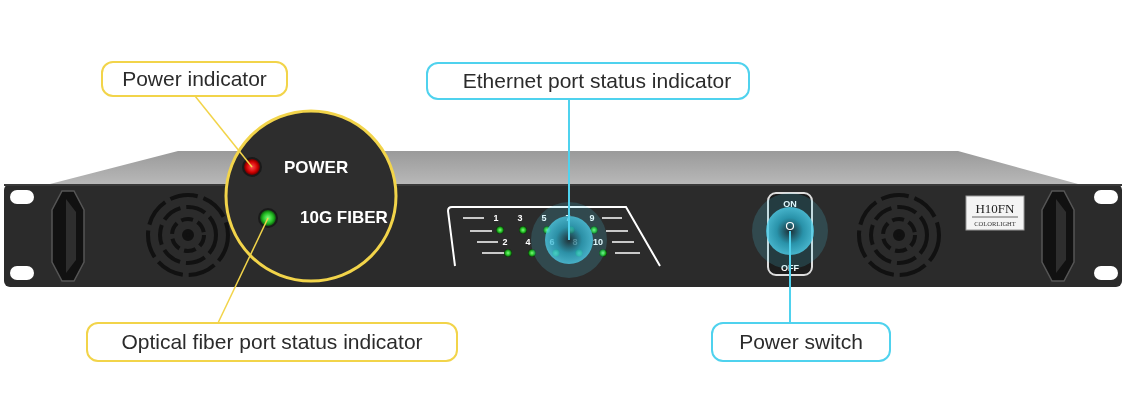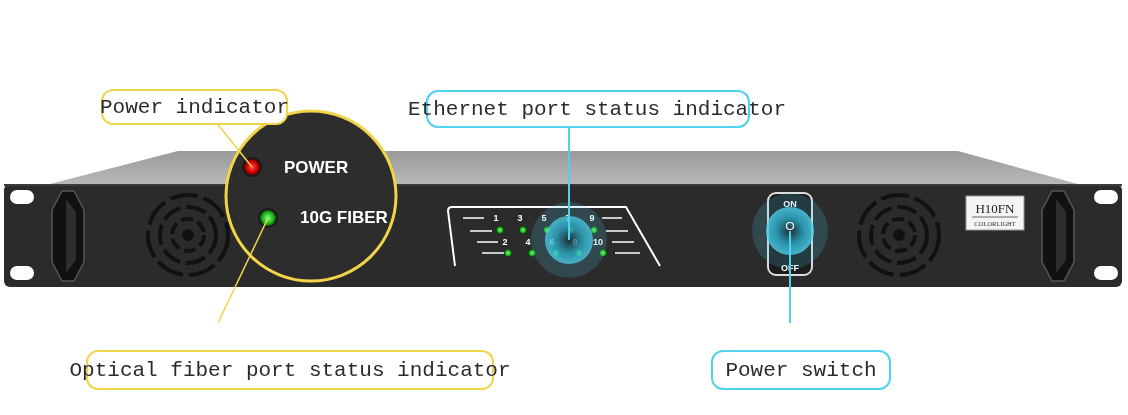--- a/index.html
+++ b/index.html
@@ -1,20 +1,20 @@
 <!DOCTYPE html>
 <html><head>
 <meta charset="utf-8">
 <style>
   html,body{margin:0;padding:0;background:#ffffff;}
   body{width:1128px;height:415px;position:relative;overflow:hidden;font-family:"DejaVu Sans",sans-serif;}
   svg{position:absolute;left:0;top:0;}
   .callout{position:absolute;box-sizing:border-box;border:2px solid;border-radius:12px;background:#fff;
-    font-family:Liberation Mono, monospace;font-size:21px;color:#2b2b2b;padding:0 10px;
-    display:flex;align-items:center;justify-content:center;white-space:nowrap;margin-top:28px;}
+    font-family:Liberation Sans, sans-serif;font-size:21px;color:#2b2b2b;padding:0 10px;
+    display:flex;align-items:center;justify-content:center;white-space:nowrap;}
   .yellow{border-color:#f2d44a;}
   .cyan{border-color:#4fd2ee;}
   .lbl{font-family:"Liberation Sans",sans-serif;fill:#fff;font-weight:bold;}
 </style>
 </head>
 <body>
 
 <svg width="1128" height="415" viewBox="0 0 1128 415">
   <defs>
     <radialGradient id="redLed">
@@ -138,14 +138,14 @@
   </g>
 
   <line x1="195" y1="96" x2="252" y2="167" stroke="#f2d44a" stroke-width="1.5"></line>
   <line x1="268" y1="218" x2="218" y2="323" stroke="#f2d44a" stroke-width="1.5"></line>
   <line x1="569" y1="98" x2="569" y2="240" stroke="#4fd2ee" stroke-width="2"></line>
   <line x1="790" y1="231" x2="790" y2="323" stroke="#4fd2ee" stroke-width="2"></line>
 </svg>
 
 <div class="callout yellow" style="left:101px;top:61px;width:187px;height:36px;">Power indicator</div>
 <div class="callout cyan" style="left:426px;top:62px;width:324px;height:38px;padding-left:28px;">Ethernet port status indicator</div>
-<div class="callout yellow" style="left:86px;top:322px;width:408px;height:40px;">Optical fiber port status indicator</div>
+<div class="callout yellow" style="left:86px;top:322px;width:372px;height:40px;">Optical fiber port status indicator</div>
 <div class="callout cyan" style="left:711px;top:322px;width:180px;height:40px;">Power switch</div>
 
 </body></html>

